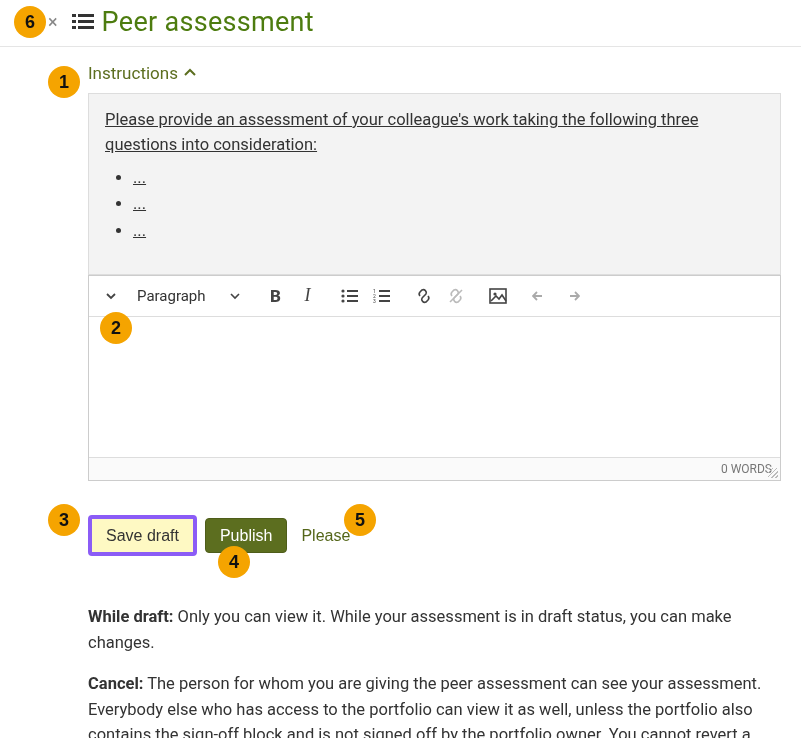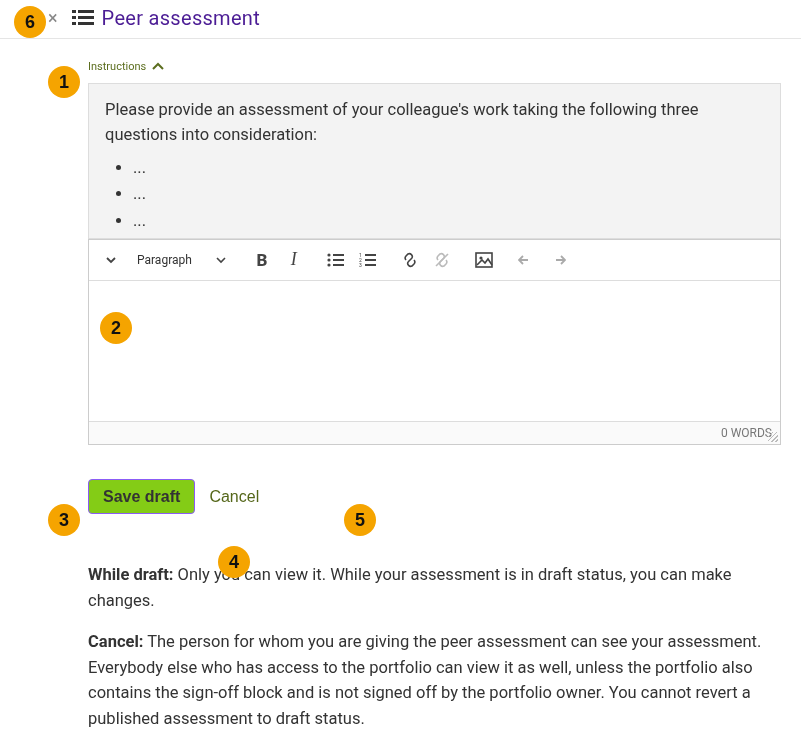--- a/index.html
+++ b/index.html
@@ -24,45 +24,46 @@
     line-height: 1;
     margin-right: 14px;
     cursor: pointer;
   }
   .list-icon {
     display: inline-flex;
     color: #333;
     margin-right: 8px;
   }
   .page-title {
-    font-size: 20px;
+    font-size: 27px;
     font-weight: 400;
-    color: #4c1d95;
+    color: #4d7c0f;
     letter-spacing: 0.3px;
   }
   .content {
     padding: 16px 20px 20px 88px;
   }
   .instructions-header {
     display: inline-flex;
     align-items: center;
     color: #5c6e1f;
-    font-size: 11px;
+    font-size: 17px;
     cursor: pointer;
     margin-bottom: 10px;
     gap: 6px;
   }
   .chevron-up { display: inline-flex; }
   .instructions-box {
     border: 1px solid #ddd;
     background: #f3f3f3;
-    padding: 14px 16px 0 16px;
+    padding: 14px 16px 26px 16px;
     color: #333;
     font-size: 16.5px;
     line-height: 1.5;
+    text-decoration: underline;
   }
   .instructions-box ul {
     margin: 8px 0 4px 0;
     padding-left: 28px;
   }
   .instructions-box li {
     margin: 2px 0;
     color: #333;
   }
   .editor-wrap {
@@ -87,21 +88,21 @@
     padding: 0 4px;
     color: #444;
     cursor: pointer;
     border-radius: 3px;
   }
   .tb-btn.disabled { color: #aaa; cursor: default; }
   .tb-select {
     display: inline-flex;
     align-items: center;
     gap: 24px;
-    font-size: 12px;
+    font-size: 15px;
     color: #333;
     padding: 4px 8px;
     cursor: pointer;
   }
   .tb-sep { width: 6px; }
   .editor-body {
     min-height: 140px;
     background: #fff;
     outline: none;
     padding: 10px;
@@ -131,24 +132,23 @@
     margin-top: 34px;
   }
   .btn {
     font-size: 16px;
     padding: 7px 14px;
     border-radius: 4px;
     cursor: pointer;
     line-height: 1.2;
   }
   .btn-outline {
-    background: #84cc16;
-    border: 1px solid #8b5cf6;
-    color: #333;
-    font-weight: bold;
+    background: #fef9c3;
+    border: 4px solid #8b5cf6;
+    color: #333;
   }
   .btn-primary {
     background: #5c6e1f;
     border: 1px solid #4e5d1a;
     color: #fff;
   }
   .btn-link {
     background: transparent;
     border: none;
     color: #546619;
@@ -293,21 +293,22 @@
     </div>
     <div class="editor-body" contenteditable="true" style=""></div>
     <div class="editor-status">
       <span>0 WORDS</span>
       <span class="resize-handle"></span>
     </div>
   </div>
 
   <div class="button-row">
     <button class="btn btn-outline">Save draft</button>
-    <button class="btn btn-link">Cancel</button>
+    <button class="btn btn-primary">Publish</button>
+    <button class="btn btn-link">Please</button>
   </div>
 
   <div class="help-block">
     <p>
       <strong>While draft:</strong><span> Only you can view it. While your assessment is in draft status, you can make changes.</span>
     </p>
     <p>
       <strong>Cancel:</strong><span> The person for whom you are giving the peer assessment can see your assessment. Everybody else who has access to the portfolio can view it as well, unless the portfolio also contains the sign-off block and is not signed off by the portfolio owner. You cannot revert a published assessment to draft status.</span>
     </p>
   </div>

